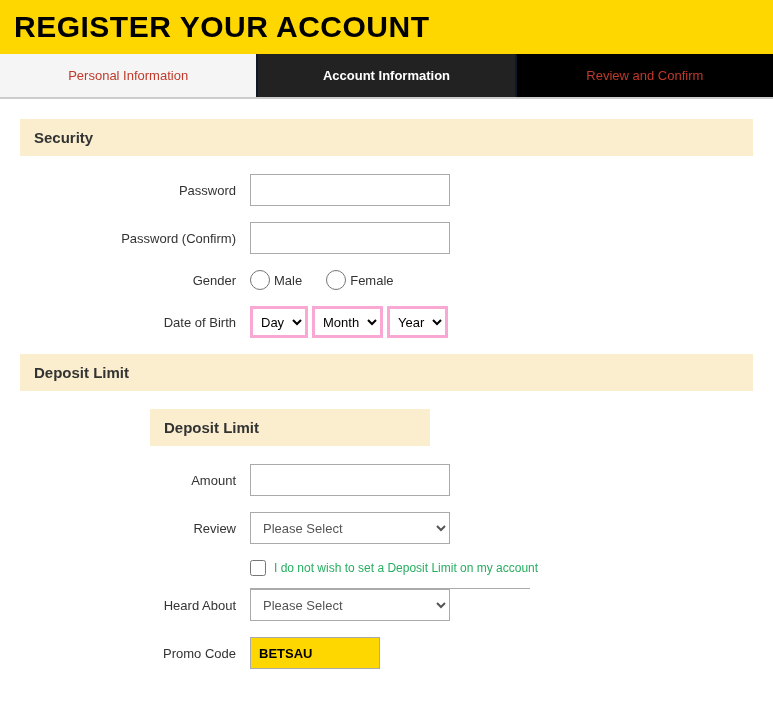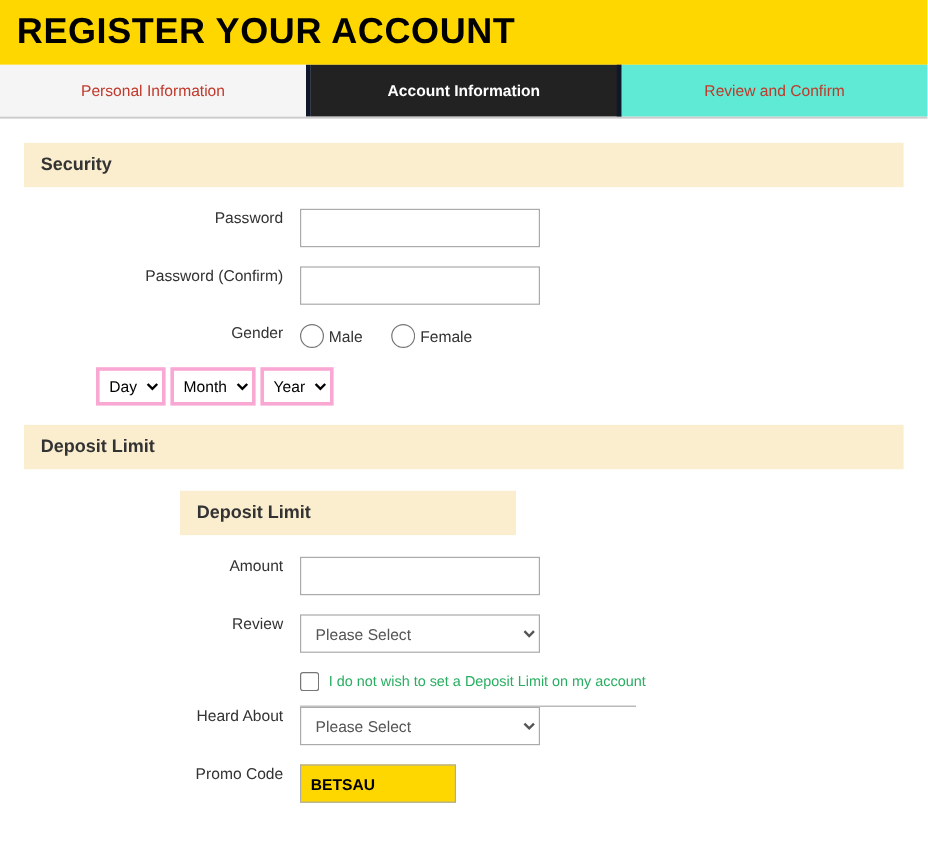--- a/index.html
+++ b/index.html
@@ -22,49 +22,49 @@
       border-bottom: 2px solid #ccc;
     }
     .tab {
       flex: 1;
       text-align: center;
       padding: 14px 10px;
       font-size: 13px;
       cursor: pointer;
       color: #555;
       background: #f5f5f5;
-      border-right: 4px solid #0f172a;
+      border-right: 2px solid #0f172a;
     }
     .tab:last-child { border-right: none; }
     .tab.active {
       background: #222;
       color: #fff;
       font-weight: bold;
     }
     .tab.inactive-left { color: #c0392b; background: #f5f5f5; }
-    .tab.inactive-right { color: #c0392b; background: #5eead4; }
+    .tab.inactive-right { color: #c0392b; background: #000000; }
 
     .main-content {
       padding: 10px 20px 20px 20px;
       background: #fff;
     }
 
     .section-header {
       background: #FAEECF;
       padding: 10px 14px;
       font-size: 15px;
       font-weight: bold;
       color: #333;
       margin-bottom: 18px;
       margin-top: 10px;
     }
 
     .form-row {
       display: flex;
-      align-items: flex-start;
+      align-items: center;
       margin-bottom: 16px;
       padding-left: 60px;
     }
     .form-label {
       width: 170px;
       text-align: right;
       font-size: 13px;
       color: #333;
       padding-right: 14px;
       flex-shrink: 0;
@@ -223,20 +223,21 @@
         <span>Male</span>
       </label>
       <label>
         <input type="radio" name="gender" value="female" style="">
         <span>Female</span>
       </label>
     </div>
   </div>
 
   <div class="form-row">
+    <div class="form-label">Date of Birth</div>
     <div class="dob-group">
       <select>
         <option>Day</option>
       </select>
       <select>
         <option>Month</option>
       </select>
       <select>
         <option>Year</option>
       </select>

